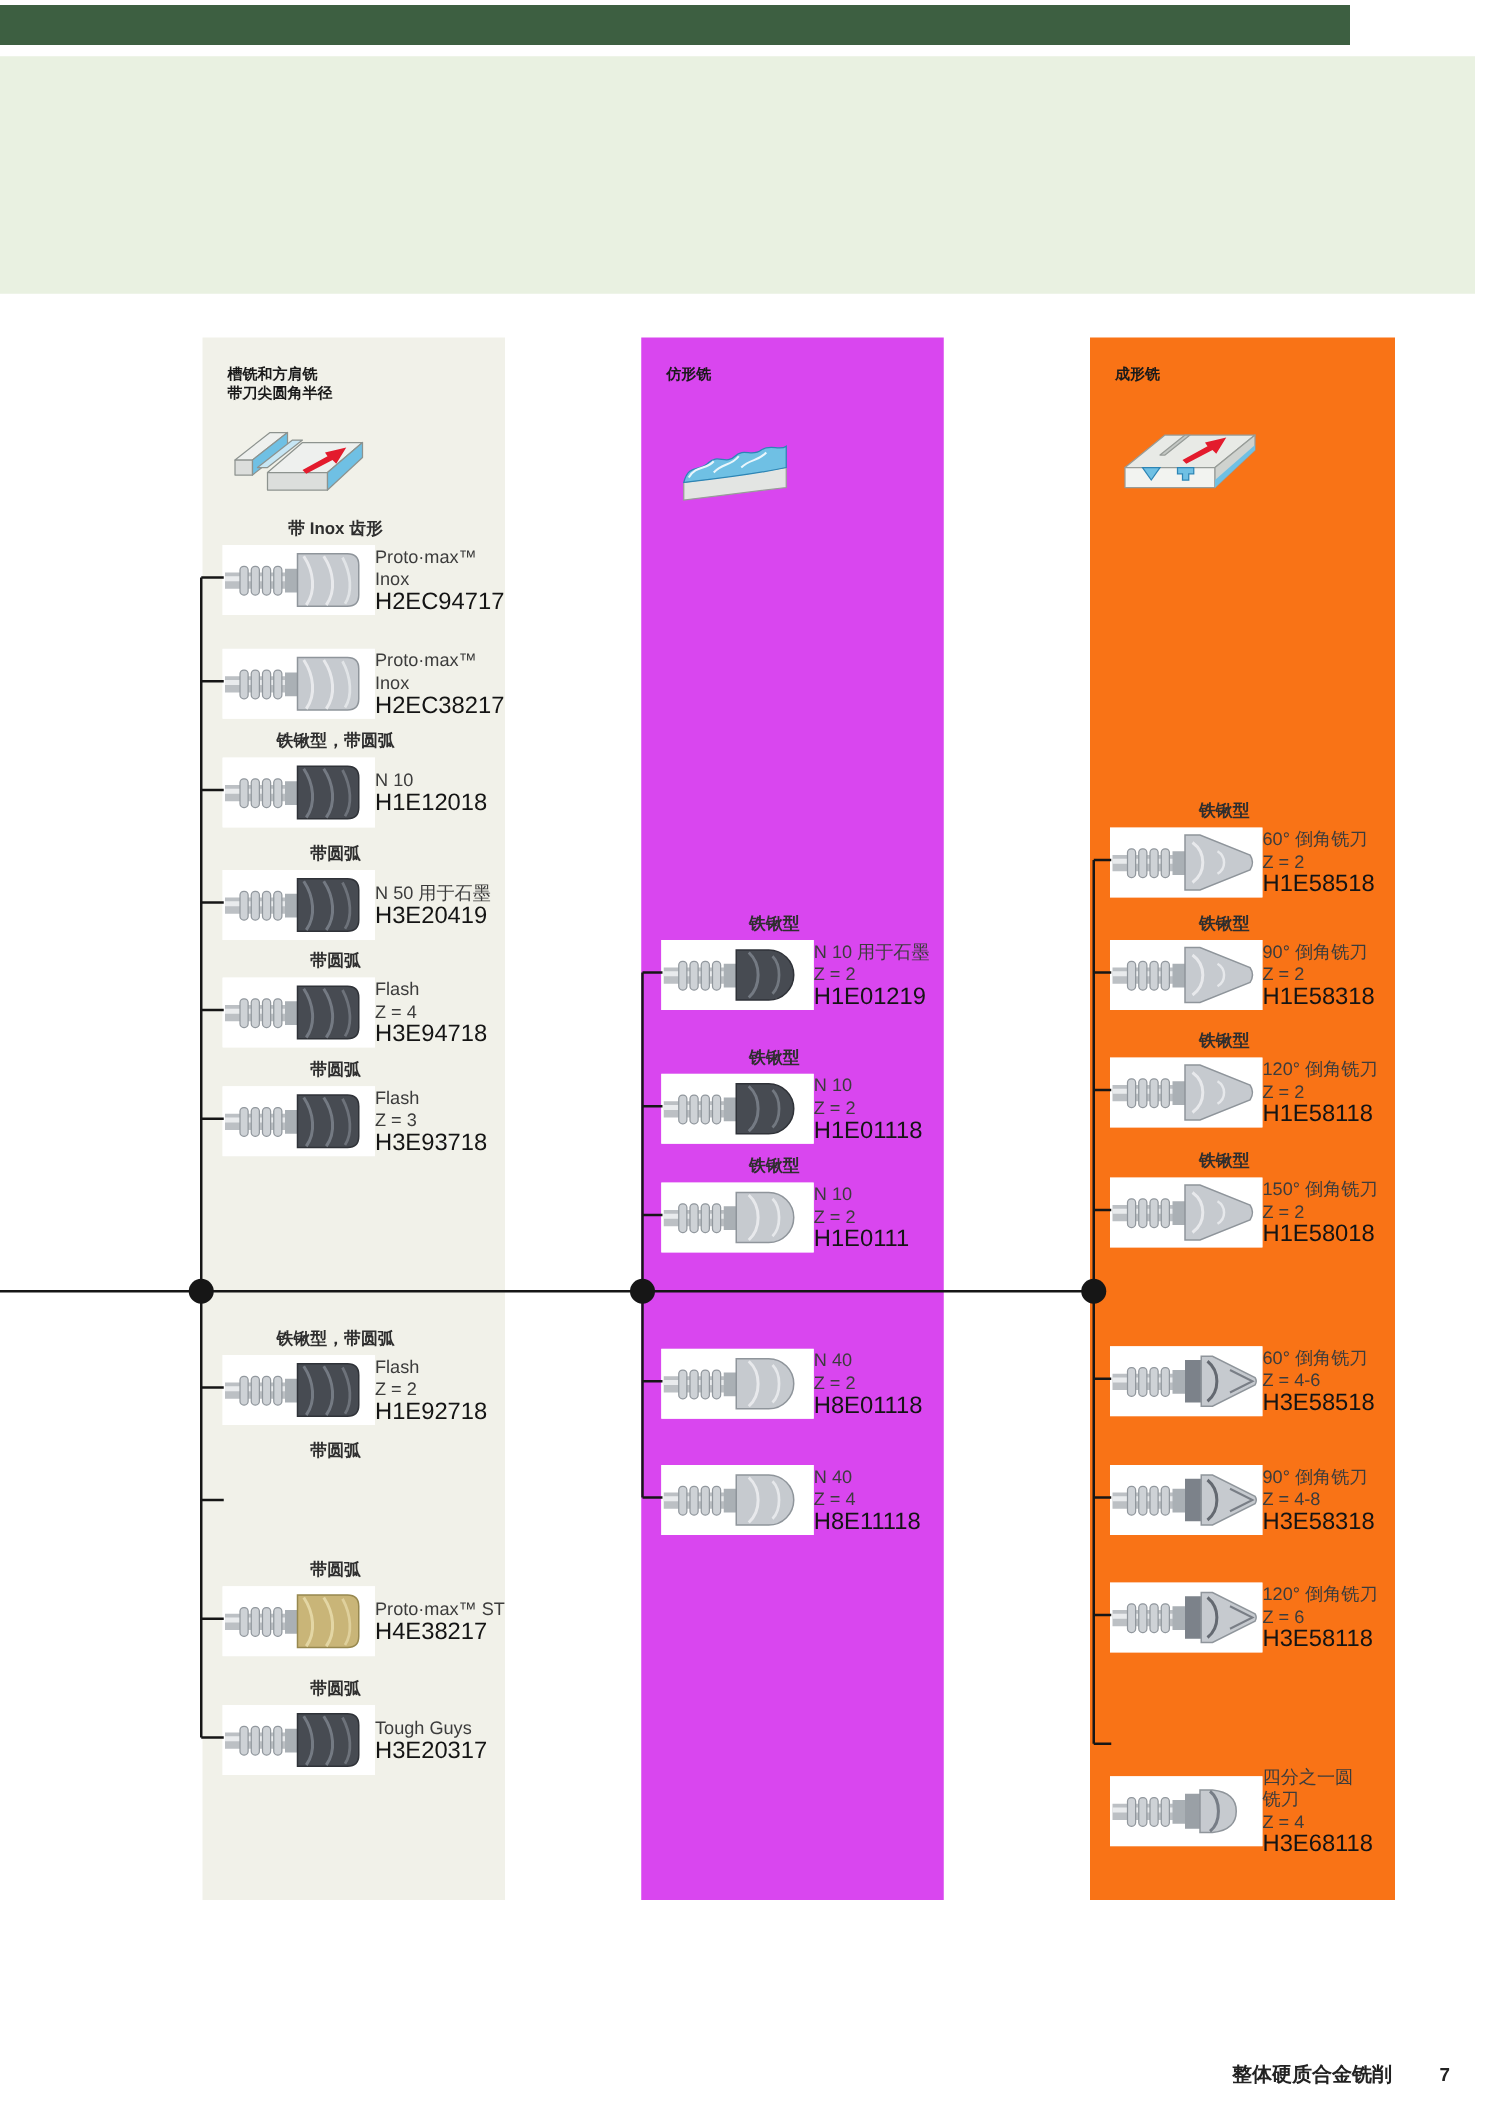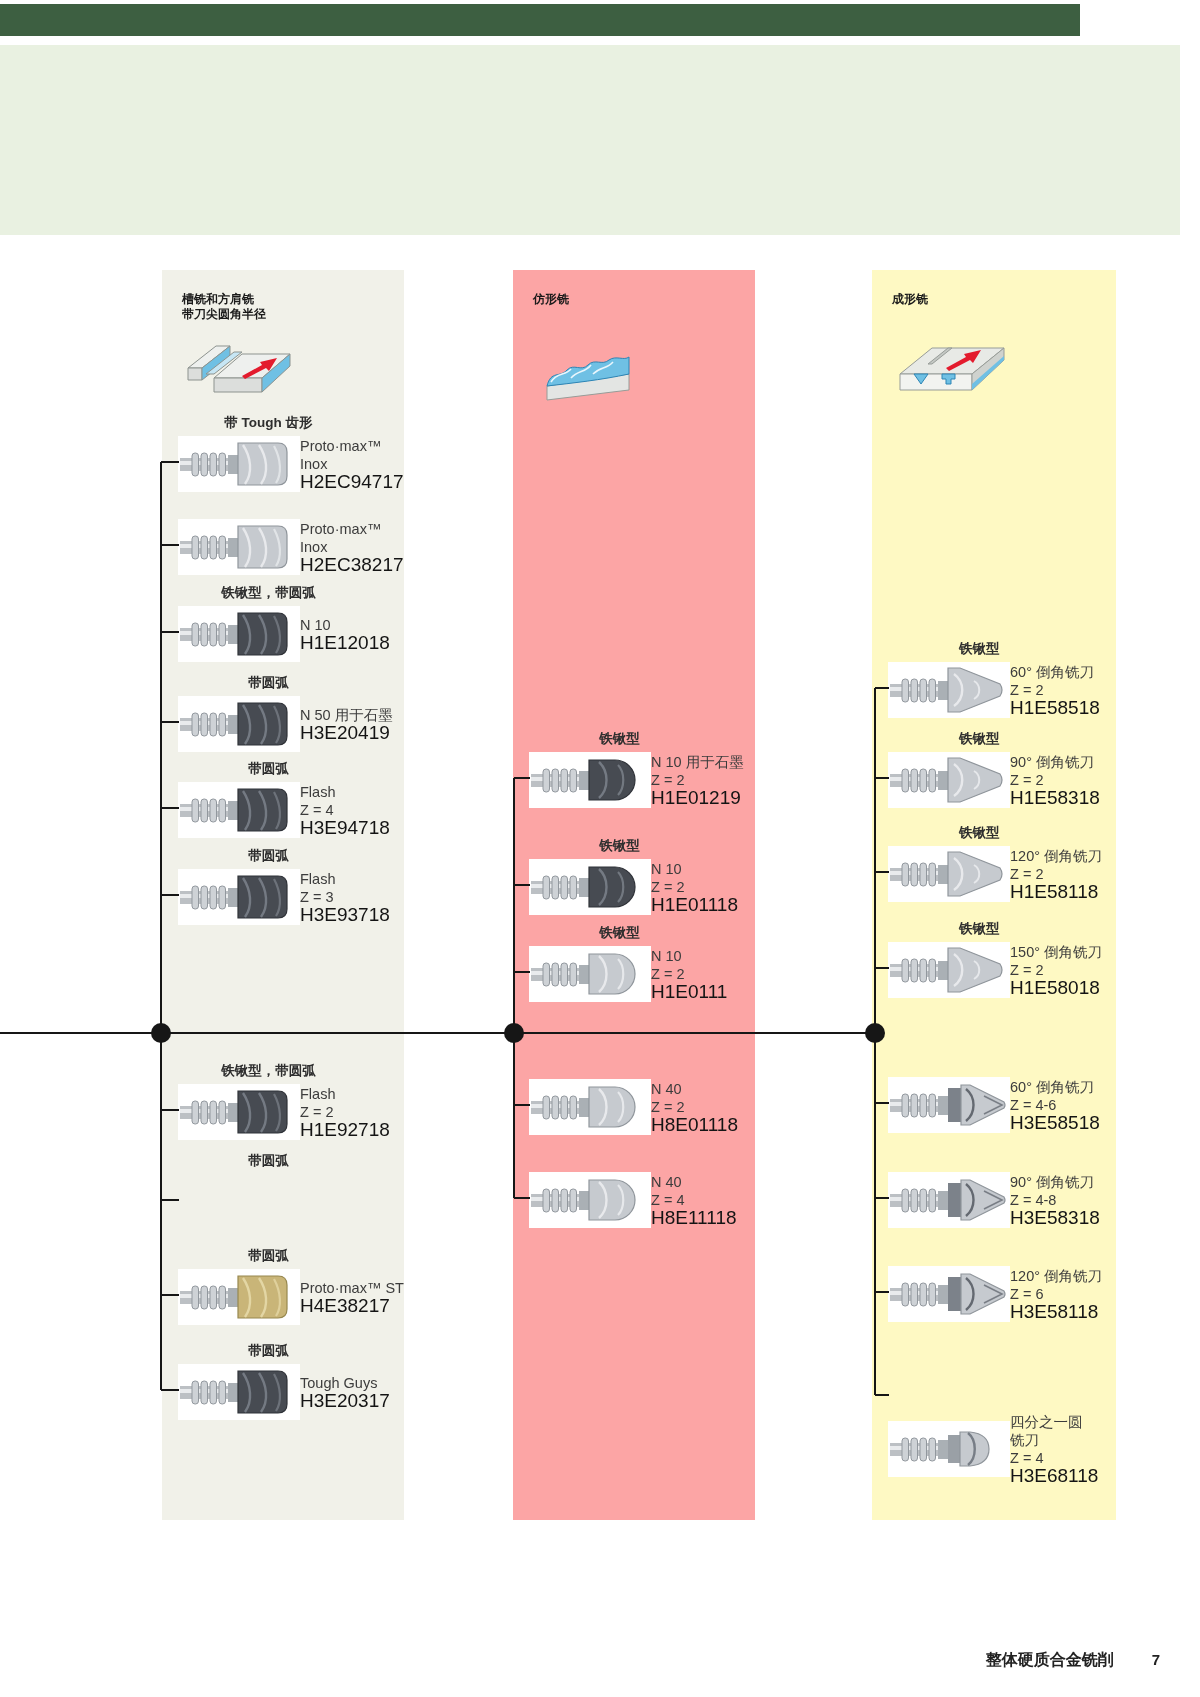--- a/index.html
+++ b/index.html
@@ -39,21 +39,21 @@
             <polygon points="18,36 46,14 46,26 18,48" fill="#6fc0e4"></polygon>
             <polygon points="22,42 50,20 58,20 30,42" fill="#c7e6f4"></polygon>
             <polygon points="30,46 58,22 106,22 78,46" fill="#eef0ee"></polygon>
             <polygon points="30,46 78,46 78,60 30,60" fill="#dcdedc"></polygon>
             <polygon points="78,46 106,22 106,34 78,60" fill="#6fc0e4"></polygon>
           </g>
           <polygon points="58,44 78,33 76,30 93,26 85,39 82,36 61,47" fill="#e31b2d"></polygon>
         </svg></div>
     <div class="tools">
         <div class="tool" style="top: 144px;">
-          <div class="note">带 Tough 齿形</div>
+          <div class="note">带 Inox 齿形</div>
           <div class="row">
             <div class="img"><svg width="122" height="56" viewBox="0 0 122 56">
                 <rect x="0" y="0" width="122" height="56" fill="#ffffff"></rect>
                 <rect x="2" y="22" width="58" height="13" fill="#bcc0c4"></rect>
                 <rect x="2" y="25" width="58" height="4" fill="#e9ebed"></rect>
                 <rect x="14" y="17" width="6.5" height="23" rx="3" fill="#ced2d6" stroke="#92989e" stroke-width="1"></rect>
                 <rect x="23" y="17" width="6.5" height="23" rx="3" fill="#ced2d6" stroke="#92989e" stroke-width="1"></rect>
                 <rect x="32" y="17" width="6.5" height="23" rx="3" fill="#ced2d6" stroke="#92989e" stroke-width="1"></rect>
                 <rect x="41" y="17" width="6.5" height="23" rx="3" fill="#ced2d6" stroke="#92989e" stroke-width="1"></rect>
                 <rect x="50" y="19" width="11" height="19" fill="#aab0b5"></rect>
@@ -253,21 +253,21 @@
               </svg></div>
             <div class="txt">
               <div>Tough Guys</div>
               <div class="code">H3E20317</div>
             </div>
           </div>
         </div>
       </div>
   </section>
 
-  <section class="panel" id="panel-1" style="left: 513px; width: 242px; background: #fca5a5;">
+  <section class="panel" id="panel-1" style="left: 513px; width: 242px; background: #d946ef;">
     <h2 class="panel-title"><span>仿形铣</span></h2>
     <div class="panel-icon"><svg width="118" height="76" viewBox="0 0 118 76">
           <polygon points="12,54 94,42 94,58 12,68" fill="#e3e5e3" stroke="#979c98" stroke-width="1"></polygon>
           <path d="M12,54 C16,38 25,46 32,38 C39,31 46,40 53,33 C60,26 67,34 74,28 C81,23 89,29 94,25 L94,42 C66,48 38,51 12,54 Z" fill="#6fc0e4" stroke="#2d85b5" stroke-width="1"></path>
           <path d="M16,50 C22,40 30,44 36,37" stroke="#eaf6fc" stroke-width="1.6" fill="none"></path>
           <path d="M36,46 C43,38 50,41 56,33" stroke="#eaf6fc" stroke-width="1.6" fill="none"></path>
           <path d="M58,42 C65,35 72,37 78,30" stroke="#eaf6fc" stroke-width="1.6" fill="none"></path>
         </svg></div>
     <div class="tools">
         <div class="tool" style="top: 460px;">
@@ -379,21 +379,21 @@
             <div class="txt">
               <div>N 40</div>
               <div>Z = 4</div>
               <div class="code">H8E11118</div>
             </div>
           </div>
         </div>
       </div>
   </section>
 
-  <section class="panel" id="panel-2" style="left: 872px; width: 244px; background: #fef9c3;">
+  <section class="panel" id="panel-2" style="left: 872px; width: 244px; background: #f97316;">
     <h2 class="panel-title"><span>成形铣</span></h2>
     <div class="panel-icon"><svg width="118" height="76" viewBox="0 0 118 76">
           <g stroke="#979c98" stroke-width="1" stroke-linejoin="round">
             <polygon points="6,42 38,16 110,16 78,42" fill="#e8eae6"></polygon>
             <polygon points="34,32 54,16 58,16 38,32" fill="#c4c8c4"></polygon>
             <polygon points="6,42 78,42 78,58 6,58" fill="#f2f3f0"></polygon>
             <polygon points="78,42 110,16 110,28 78,58" fill="#cfd2ce"></polygon>
           </g>
           <polygon points="78,52 110,24 110,28 78,58" fill="#6fc0e4"></polygon>
           <polygon points="20,42 34,42 27,52" fill="#6fc0e4" stroke="#2d85b5"></polygon>

